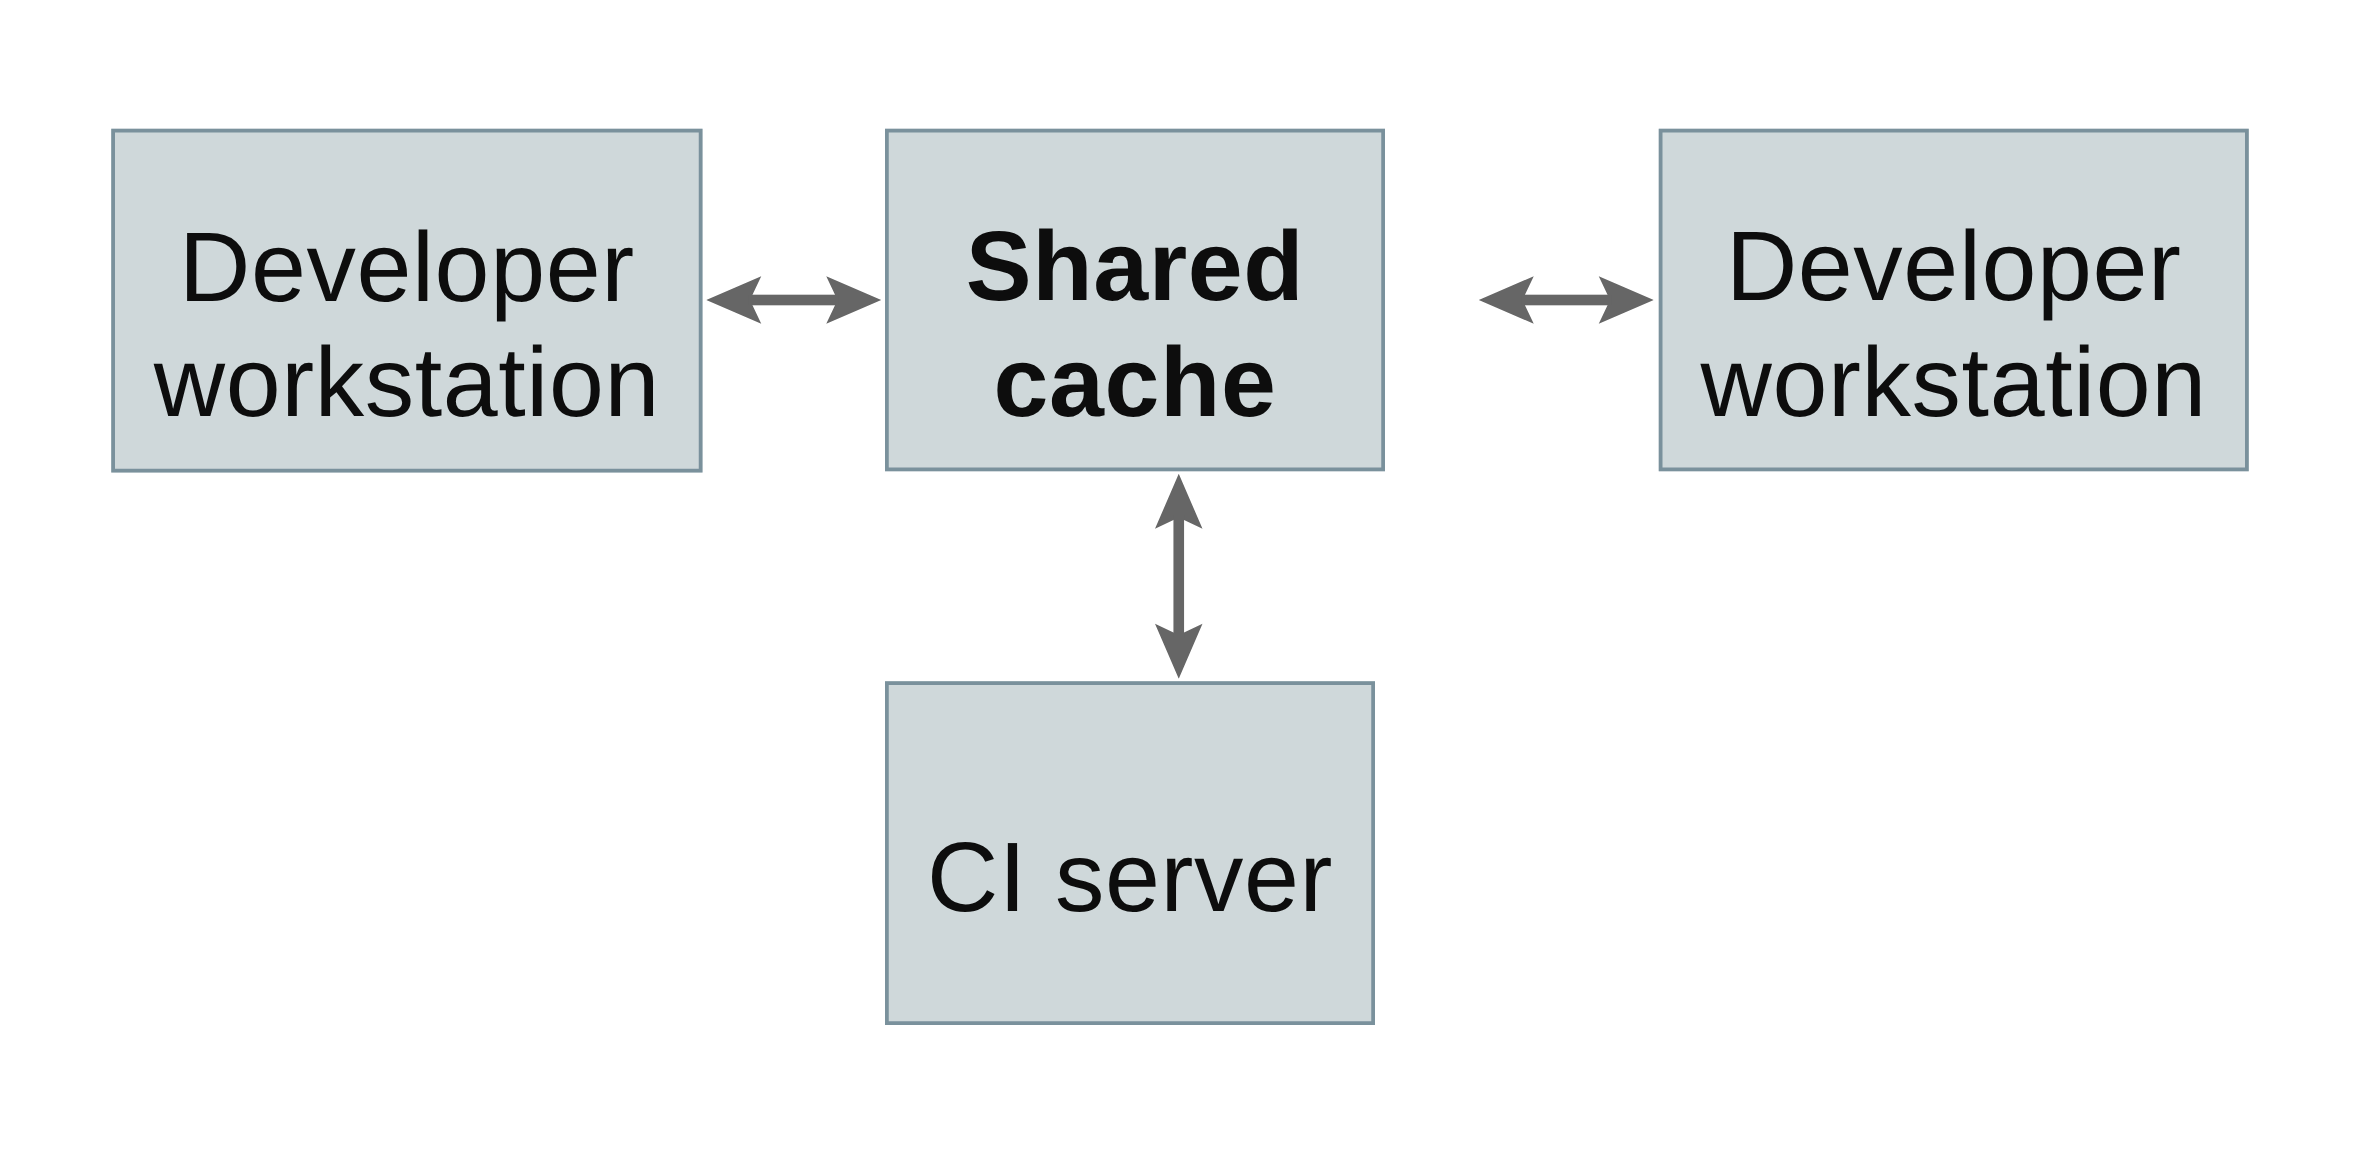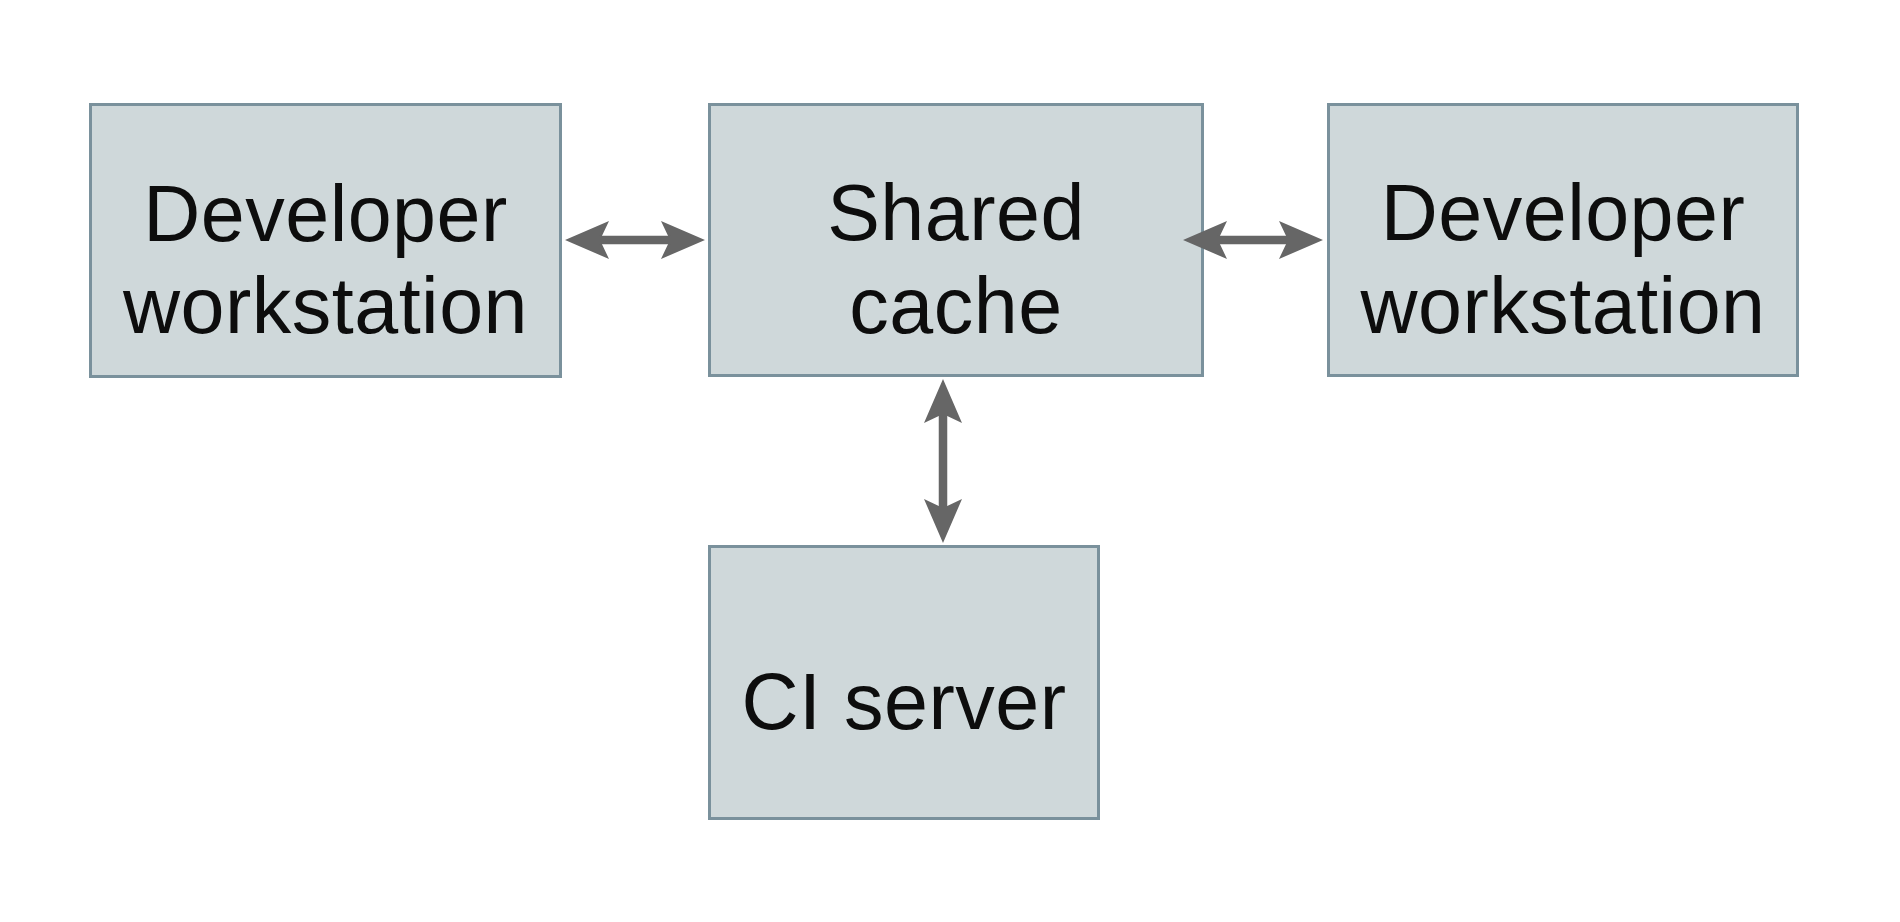--- a/index.html
+++ b/index.html
@@ -30,21 +30,21 @@
   }
   .node-label{
     font-size:79px;
     line-height:1.17;
     color:var(--text);
     white-space:pre-line;
     letter-spacing:0.5px;
     margin-top:39px;
   }
   #node-dev-left   {left:89px;  top:103px; width:473px; height:275px;}
-  #node-cache      {left:708px; top:103px; width:496px; height:274px;}
+  #node-cache      {left:708px; top:103px; width:400px; height:274px;font-weight:bold;}
   #node-dev-right  {left:1327px;top:103px; width:472px; height:274px;}
   #node-ci         {left:708px; top:545px; width:392px; height:275px;}
 
   .edge{position:absolute;}
   #edge-left  {left:565px; top:218px; width:140px; height:44px;}
   #edge-right {left:1183px;top:218px; width:140px; height:44px;}
   #edge-down  {left:921px; top:379px; width:44px;  height:164px;}
   .edge svg{display:block;width:100%;height:100%;}
   .edge .stroke{fill:var(--arrow);}
 </style>

